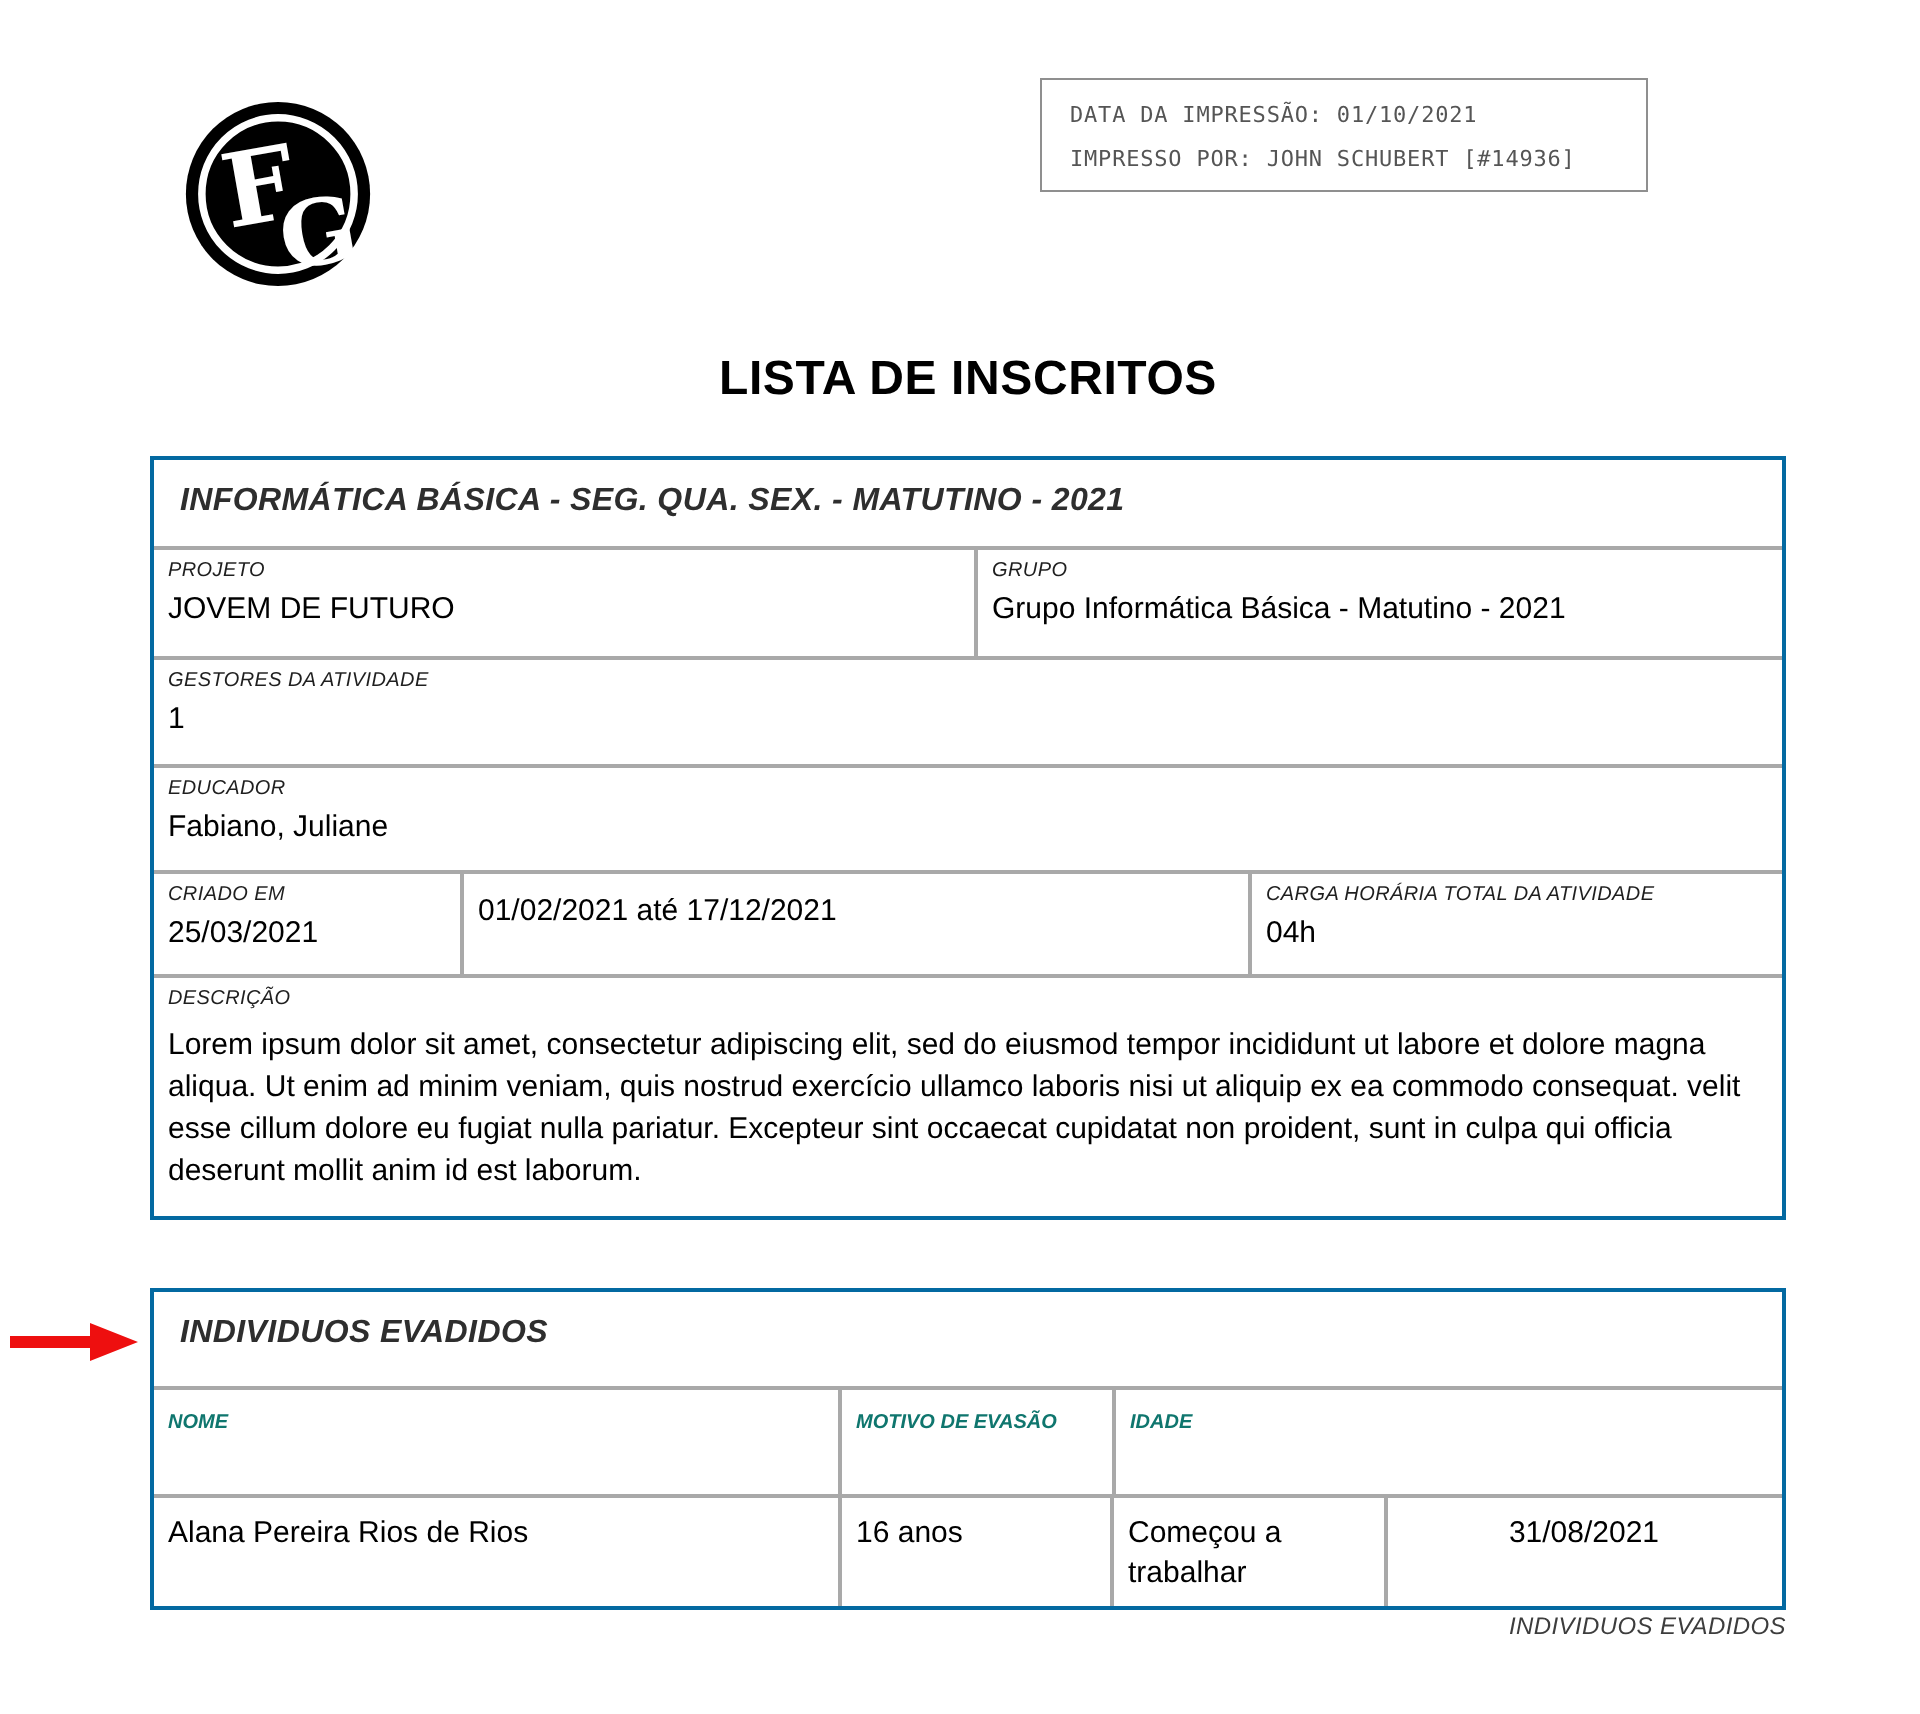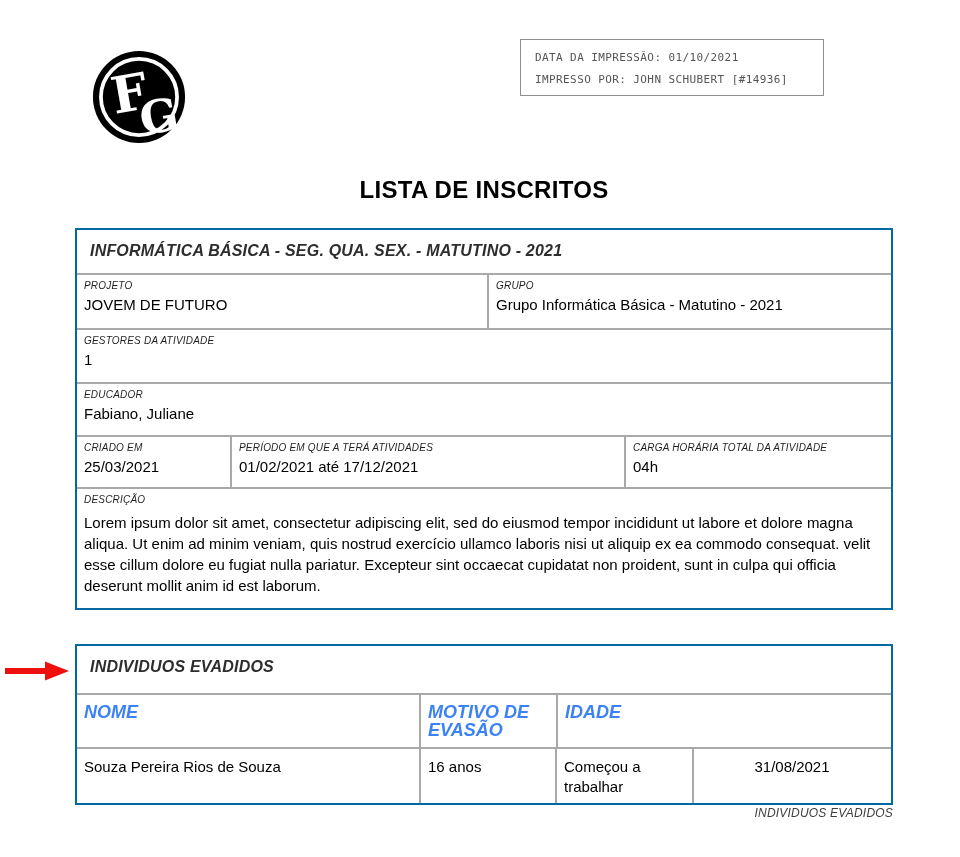--- a/index.html
+++ b/index.html
@@ -52,21 +52,21 @@
   #activity-table { top:228px; }
   .h43 { height:43px; } .h55 { height:55px; } .h54 { height:54px; }
   .h53 { height:53px; } .h52 { height:52px; } .h47 { height:47px; } .h56 { height:56px; }
   .w410 { width:410px; } .w153 { width:153px; } .w394 { width:394px; }
 
   .desc-cell { padding:5px 10px 12px 7px; }
   .desc-text { font-size:15px; color:#000; margin-top:7px; line-height:21px; }
 
   
   #evadidos-table { top:644px; }
-  .colhead { font-size:18px; font-weight:bold; font-style:italic; color:#3b82f6; line-height:18px; }
+  .colhead { font-size:10px; font-weight:bold; font-style:italic; color:#0f766e; line-height:18px; }
   .cell-pad-top { padding-top:8px; }
   .w342 { width:342px; } .w136 { width:136px; } .w137 { width:137px; }
   .center { text-align:center; }
   .rvalue { font-size:15px; color:#000; line-height:20px; }
 
   
   .arrow { position:absolute; left:5px; top:660px; width:64px; height:22px; }
 
   
   .footer-label {
@@ -122,21 +122,20 @@
       <div class="fvalue">Fabiano, Juliane</div>
     </div>
   </div>
 
   <div class="trow h52">
     <div class="tcell w153">
       <div class="flabel">CRIADO EM</div>
       <div class="fvalue">25/03/2021</div>
     </div>
     <div class="tcell w394">
-      <div class="flabel">PERÍODO EM QUE A TERÁ ATIVIDADES</div>
       <div class="fvalue">01/02/2021 até 17/12/2021</div>
     </div>
     <div class="tcell grow">
       <div class="flabel">CARGA HORÁRIA TOTAL DA ATIVIDADE</div>
       <div class="fvalue">04h</div>
     </div>
   </div>
 
   <div class="trow">
     <div class="tcell grow desc-cell">
@@ -157,20 +156,20 @@
     </div>
   </div>
 
   <div class="trow h54">
     <div class="tcell w342 colhead cell-pad-top">NOME</div>
     <div class="tcell w137 colhead cell-pad-top">MOTIVO DE EVASÃO</div>
     <div class="tcell w136 colhead cell-pad-top">IDADE</div>
   </div>
 
   <div class="trow h56">
-    <div class="tcell w342 rvalue cell-pad-top">Souza Pereira Rios de Souza</div>
+    <div class="tcell w342 rvalue cell-pad-top">Alana Pereira Rios de Rios</div>
     <div class="tcell w136 rvalue cell-pad-top">16 anos</div>
     <div class="tcell w137 rvalue cell-pad-top">Começou a trabalhar</div>
     <div class="tcell grow rvalue cell-pad-top center">31/08/2021</div>
   </div>
 </div>
 
 <div class="footer-label">INDIVIDUOS EVADIDOS</div>
 
 </body></html>

